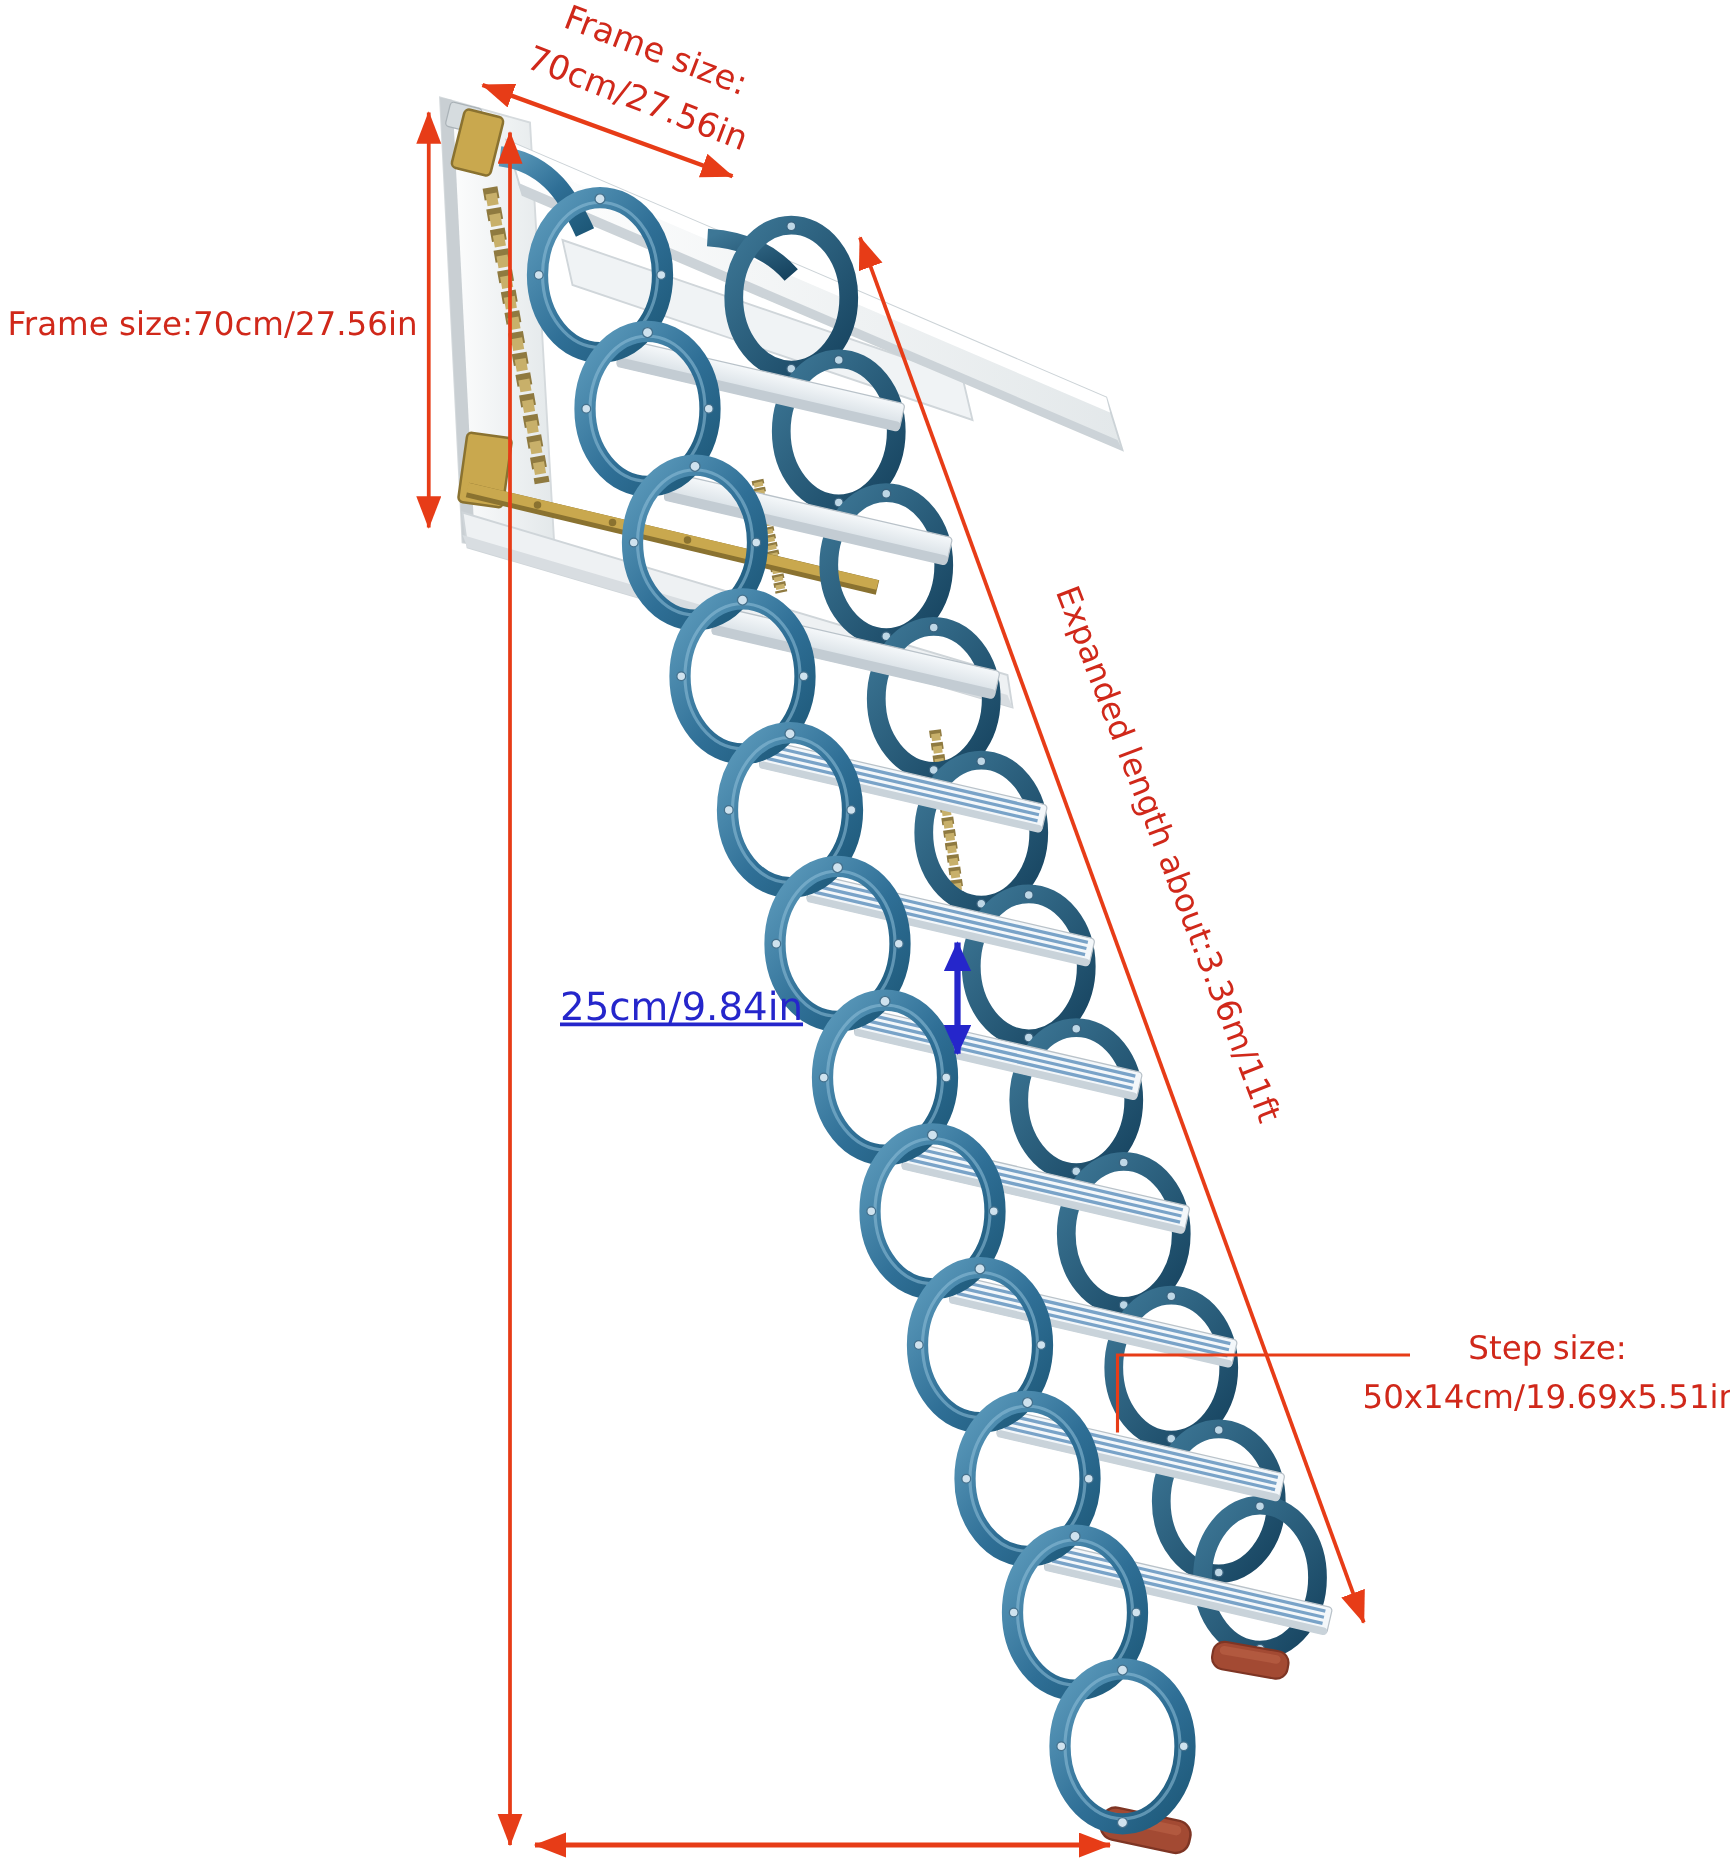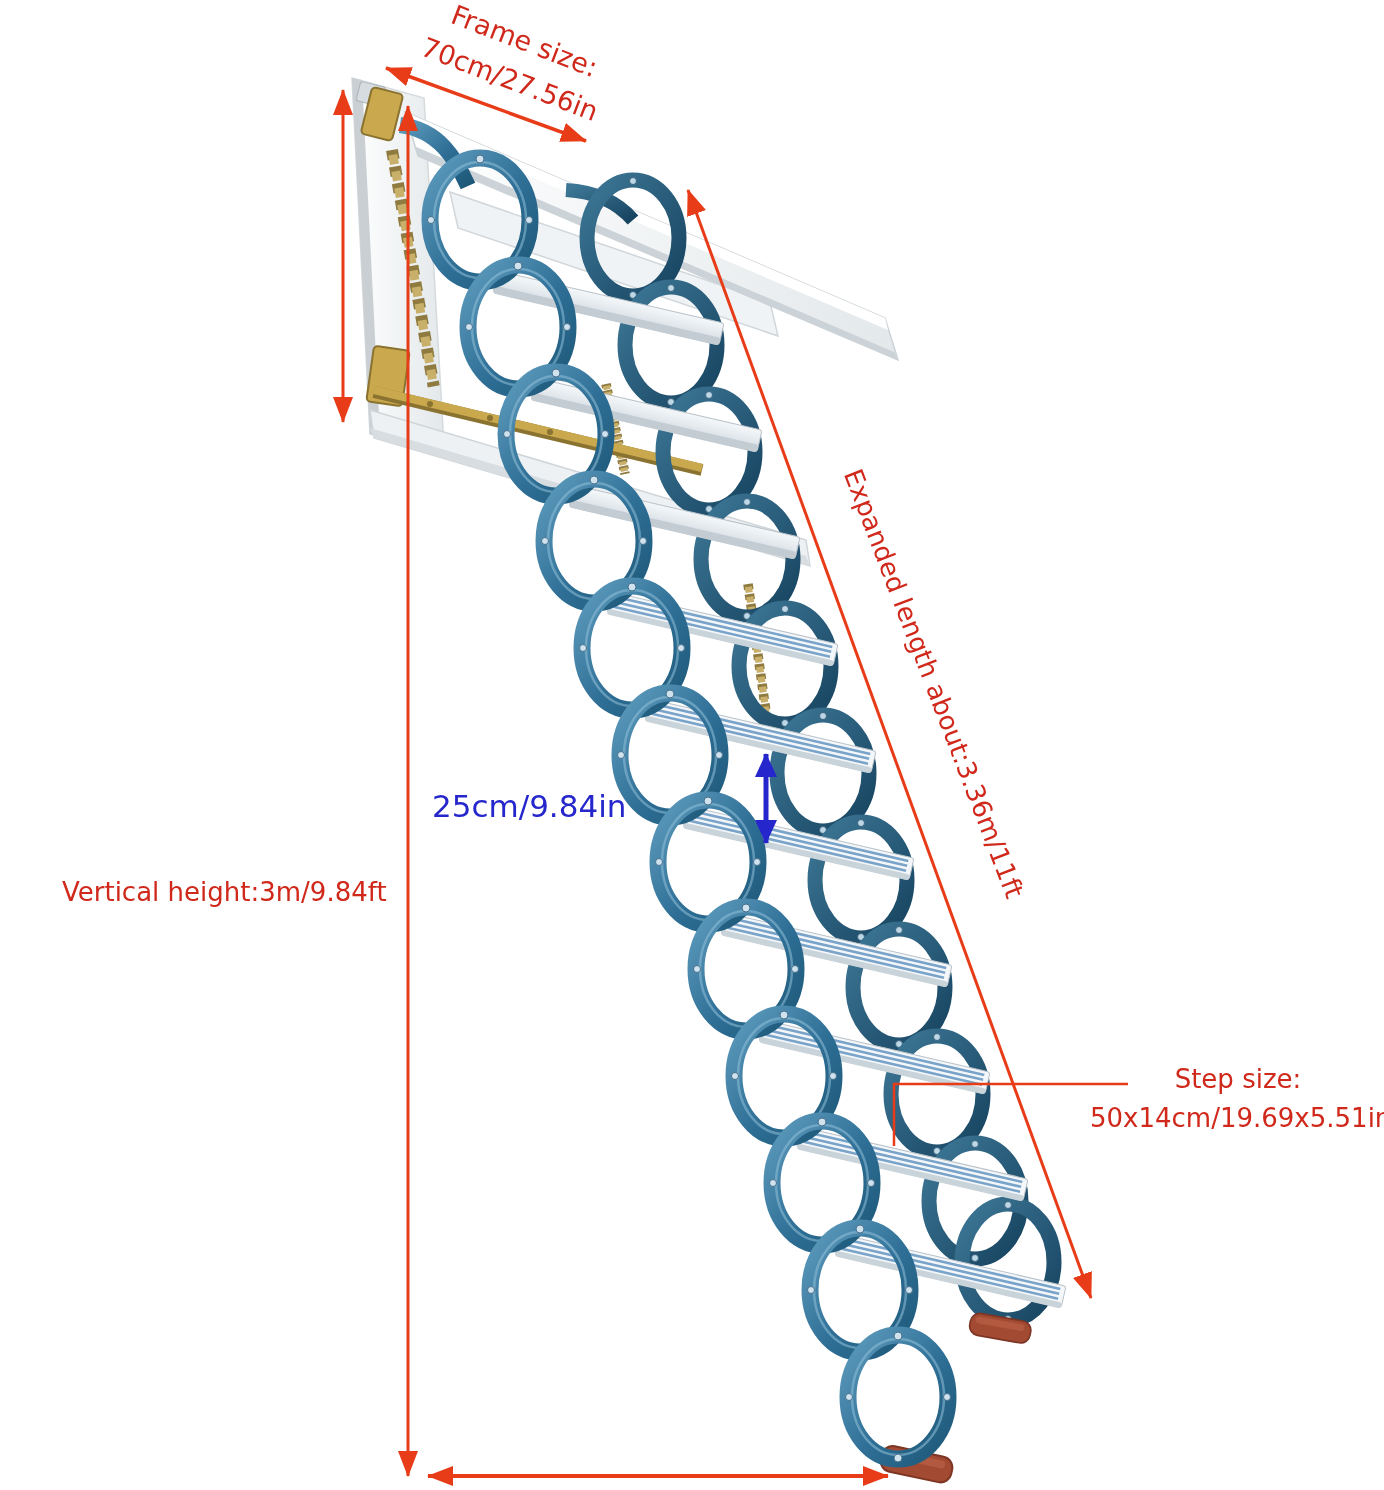--- a/index.html
+++ b/index.html
@@ -189,24 +189,24 @@
     <polyline points="1128,1084 894,1084 894,1146" stroke-width="2.5"></polyline>
   </g>
   <line x1="766" y1="754" x2="766" y2="843" stroke="#2526cb" stroke-width="5" marker-start="url(#arrB)" marker-end="url(#arrB)"></line>
 </svg>
 
 <div class="label rot-top" style="left:392px;top:20px;">
   <div>Frame size:</div>
   <div>70cm/27.56in</div>
 </div>
 
-
-<div class="label" style="left:62px;top:874px;">Vertical height:3m/9.84ft</div>
-
-<div class="label blue" style="left:432px;top:784px;">25cm/9.84in</div>
+<div class="label" style="left:6px;top:242px;">Frame size:70cm/27.56in</div>
+
+
+<div class="label blue" style="left:448px;top:784px;text-decoration:underline;">25cm/9.84in</div>
 
 <div class="label rot-exp" style="left:693px;top:665px;">Expanded length about:3.36m/11ft</div>
 
 <div class="label center2" style="left:1090px;top:1060px;">
   <div>Step size:</div>
   <div>50x14cm/19.69x5.51in</div>
 </div>
 
 
 </div>

